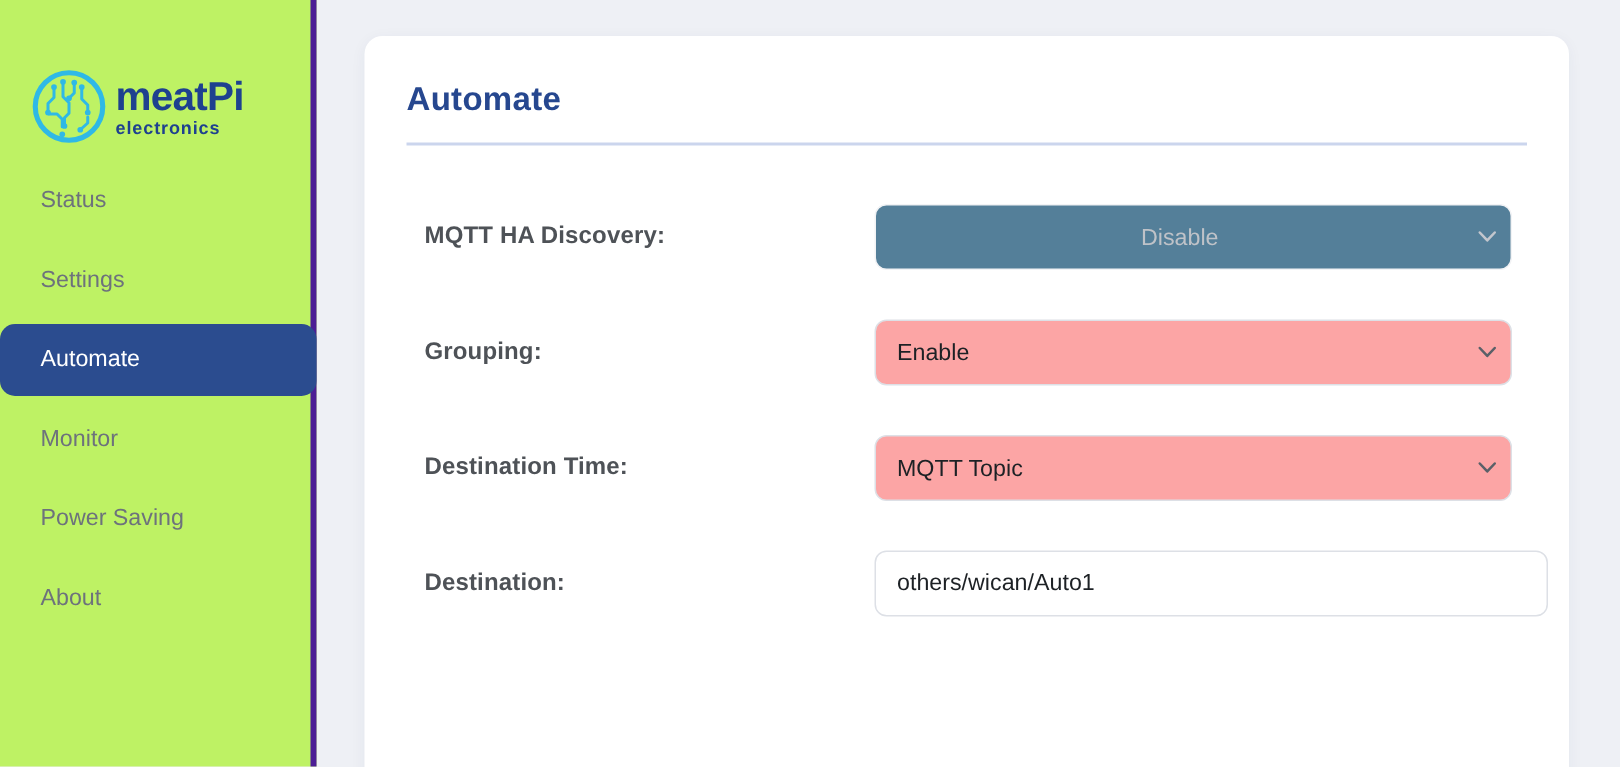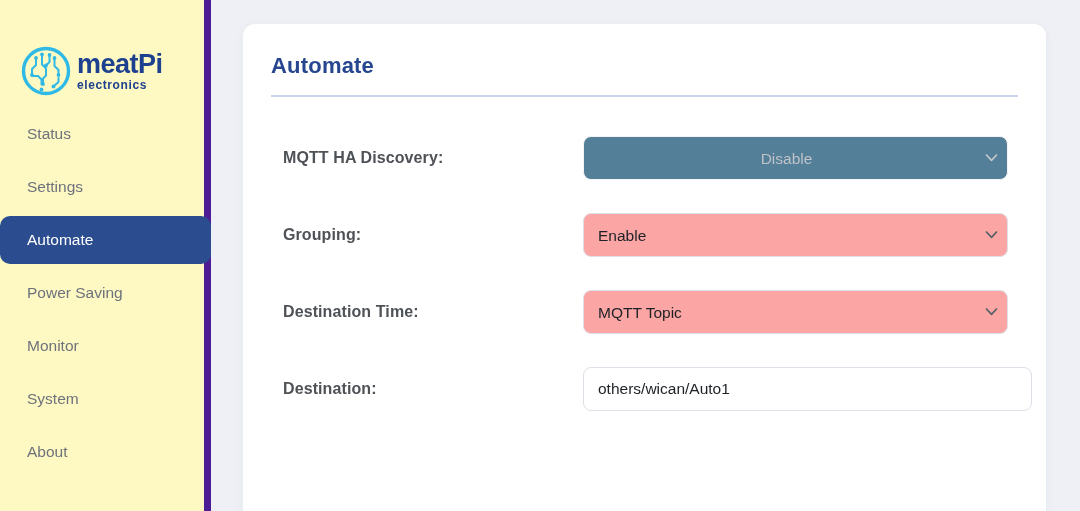--- a/index.html
+++ b/index.html
@@ -6,22 +6,22 @@
   html, body {
     width: 1080px; height: 511px;
     overflow: hidden;
     background: #eef0f5;
     font-family: "Liberation Sans", "DejaVu Sans", sans-serif;
   }
   
   .sidebar {
     position: absolute; left: 0; top: 0;
     width: 211px; height: 511px;
-    background: #fef9c3;
-    border-right: 7px solid #4c1d95;
+    background: #bef264;
+    border-right: 4px solid #4c1d95;
   }
   .logo {
     position: absolute; left: 20px; top: 45px;
     display: flex; align-items: center; gap: 5px;
   }
   .brand-text { display: flex; flex-direction: column; line-height: 1; }
   .brand-name {
     font-size: 27px; font-weight: 800; color: #1e418f; letter-spacing: -0.5px;
   }
   .brand-tagline {
@@ -142,27 +142,24 @@
       <div class="nav-item">
     <span>Status</span>
   </div>
       <div class="nav-item">
     <span>Settings</span>
   </div>
       <div class="nav-item active">
     <span>Automate</span>
   </div>
       <div class="nav-item">
+    <span>Monitor</span>
+  </div>
+      <div class="nav-item">
     <span>Power Saving</span>
-  </div>
-      <div class="nav-item">
-    <span>Monitor</span>
-  </div>
-      <div class="nav-item">
-    <span>System</span>
   </div>
       <div class="nav-item">
     <span>About</span>
   </div>
     </nav>
 </aside>
 
 <main>
   <section class="card">
     <h1 class="page-title">Automate</h1>

